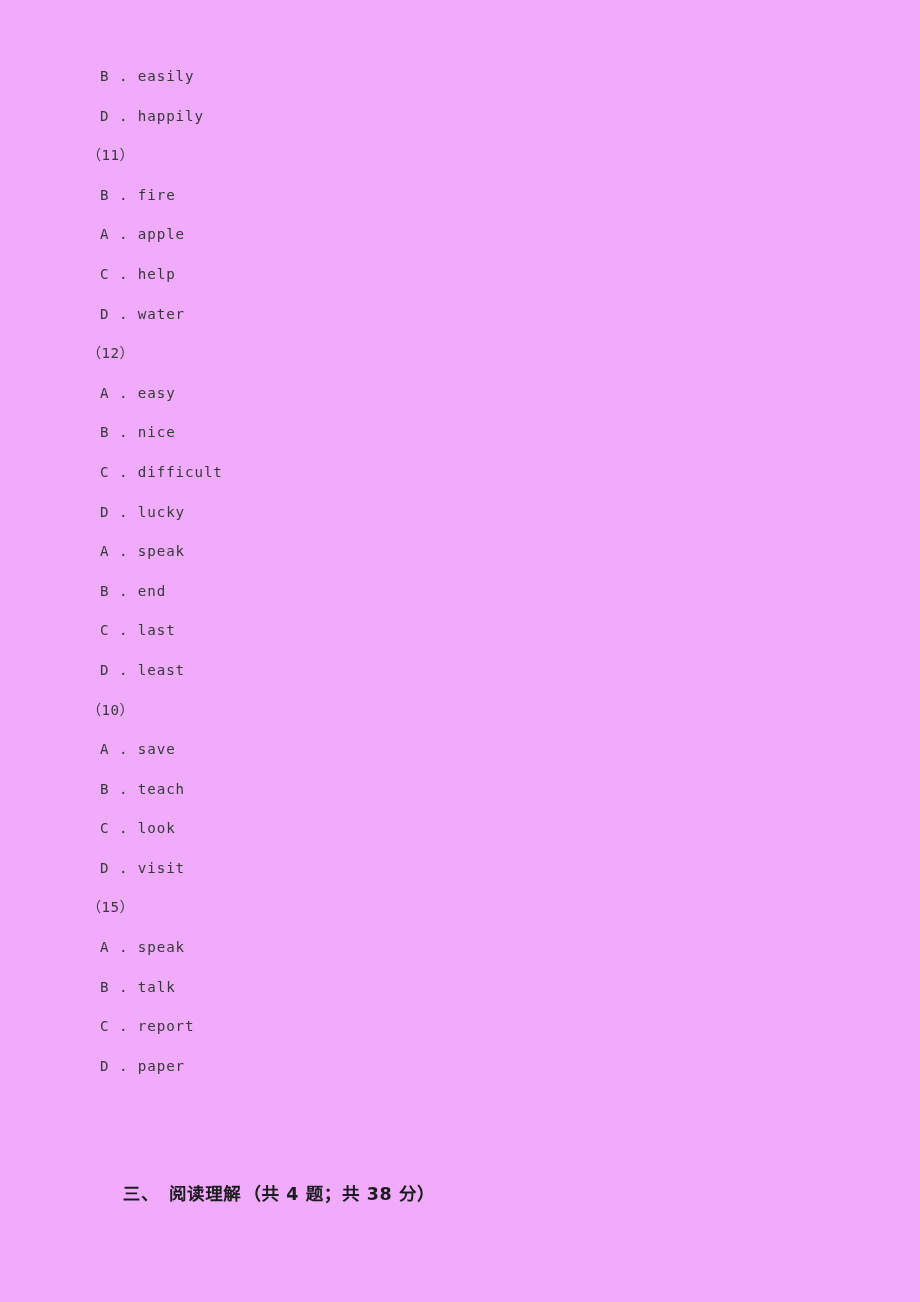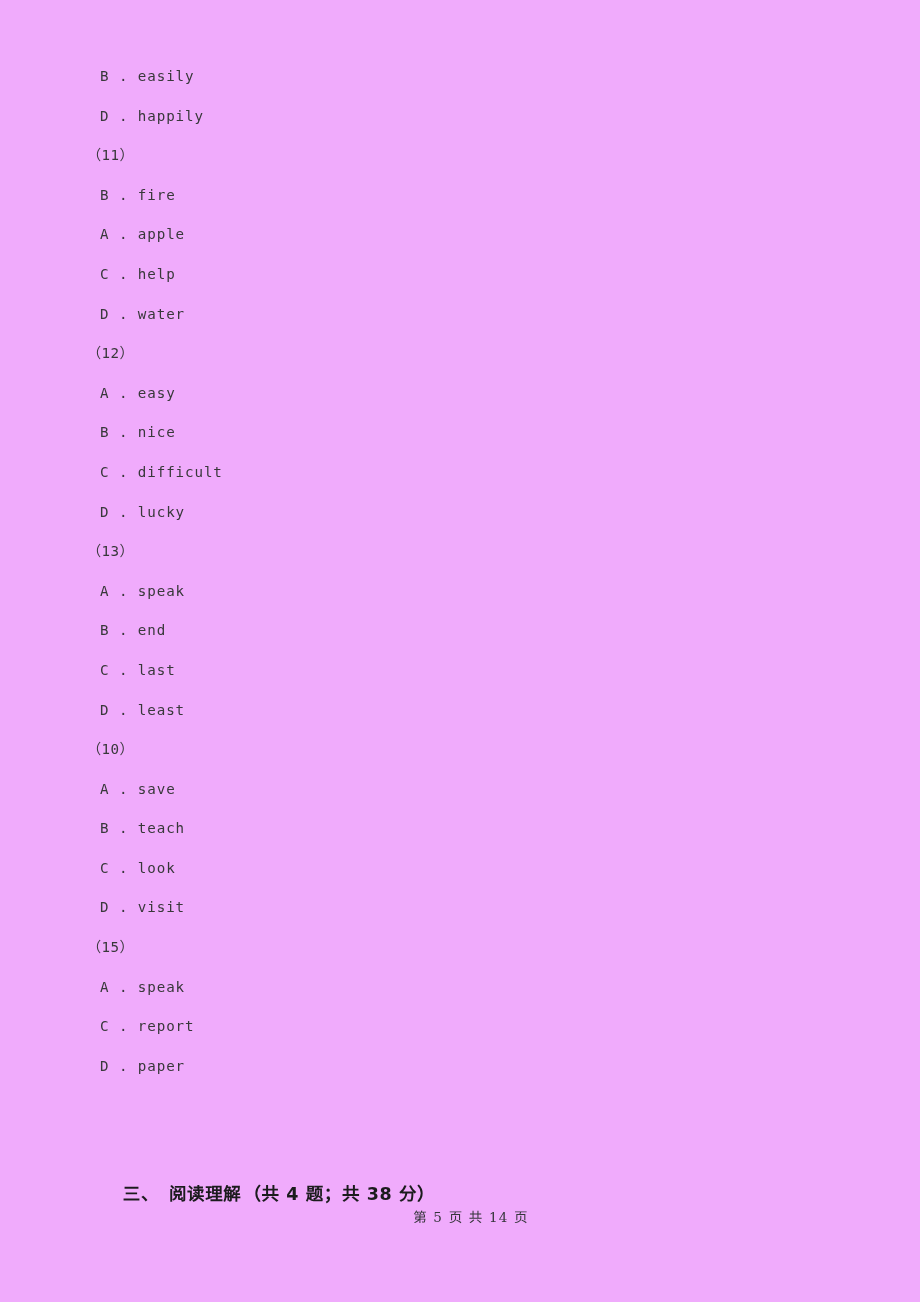--- a/index.html
+++ b/index.html
@@ -103,37 +103,34 @@
       <div class="line qnum"><span>（11）</span></div>
       <div class="line option"><span class="opt-letter">B</span> <span class="opt-dot">.</span> <span class="opt-text">fire</span></div>
       <div class="line option"><span class="opt-letter">A</span> <span class="opt-dot">.</span> <span class="opt-text">apple</span></div>
       <div class="line option"><span class="opt-letter">C</span> <span class="opt-dot">.</span> <span class="opt-text">help</span></div>
       <div class="line option"><span class="opt-letter">D</span> <span class="opt-dot">.</span> <span class="opt-text">water</span></div>
       <div class="line qnum"><span>（12）</span></div>
       <div class="line option"><span class="opt-letter">A</span> <span class="opt-dot">.</span> <span class="opt-text">easy</span></div>
       <div class="line option"><span class="opt-letter">B</span> <span class="opt-dot">.</span> <span class="opt-text">nice</span></div>
       <div class="line option"><span class="opt-letter">C</span> <span class="opt-dot">.</span> <span class="opt-text">difficult</span></div>
       <div class="line option"><span class="opt-letter">D</span> <span class="opt-dot">.</span> <span class="opt-text">lucky</span></div>
-      <div class="line qnum"><span>（13）</span></div>
       <div class="line option"><span class="opt-letter">A</span> <span class="opt-dot">.</span> <span class="opt-text">speak</span></div>
       <div class="line option"><span class="opt-letter">B</span> <span class="opt-dot">.</span> <span class="opt-text">end</span></div>
       <div class="line option"><span class="opt-letter">C</span> <span class="opt-dot">.</span> <span class="opt-text">last</span></div>
       <div class="line option"><span class="opt-letter">D</span> <span class="opt-dot">.</span> <span class="opt-text">least</span></div>
       <div class="line qnum"><span>（10）</span></div>
       <div class="line option"><span class="opt-letter">A</span> <span class="opt-dot">.</span> <span class="opt-text">save</span></div>
       <div class="line option"><span class="opt-letter">B</span> <span class="opt-dot">.</span> <span class="opt-text">teach</span></div>
       <div class="line option"><span class="opt-letter">C</span> <span class="opt-dot">.</span> <span class="opt-text">look</span></div>
       <div class="line option"><span class="opt-letter">D</span> <span class="opt-dot">.</span> <span class="opt-text">visit</span></div>
       <div class="line qnum"><span>（15）</span></div>
       <div class="line option"><span class="opt-letter">A</span> <span class="opt-dot">.</span> <span class="opt-text">speak</span></div>
+      <div class="line option"><span class="opt-letter">B</span> <span class="opt-dot">.</span> <span class="opt-text">talk</span></div>
       <div class="line option"><span class="opt-letter">C</span> <span class="opt-dot">.</span> <span class="opt-text">report</span></div>
       <div class="line option"><span class="opt-letter">D</span> <span class="opt-dot">.</span> <span class="opt-text">paper</span></div>
     </div>
 
   <div class="section-heading">
     <span class="sec-num">三、</span><span class="sec-title">阅读理解</span><span class="sec-meta">（共 4 题；共 38 分）</span>
   </div>
 
-  <div class="page-footer">
-    <span>第 5 页 共 14 页</span>
-  </div>
 
 </div>
 
 </body></html>

